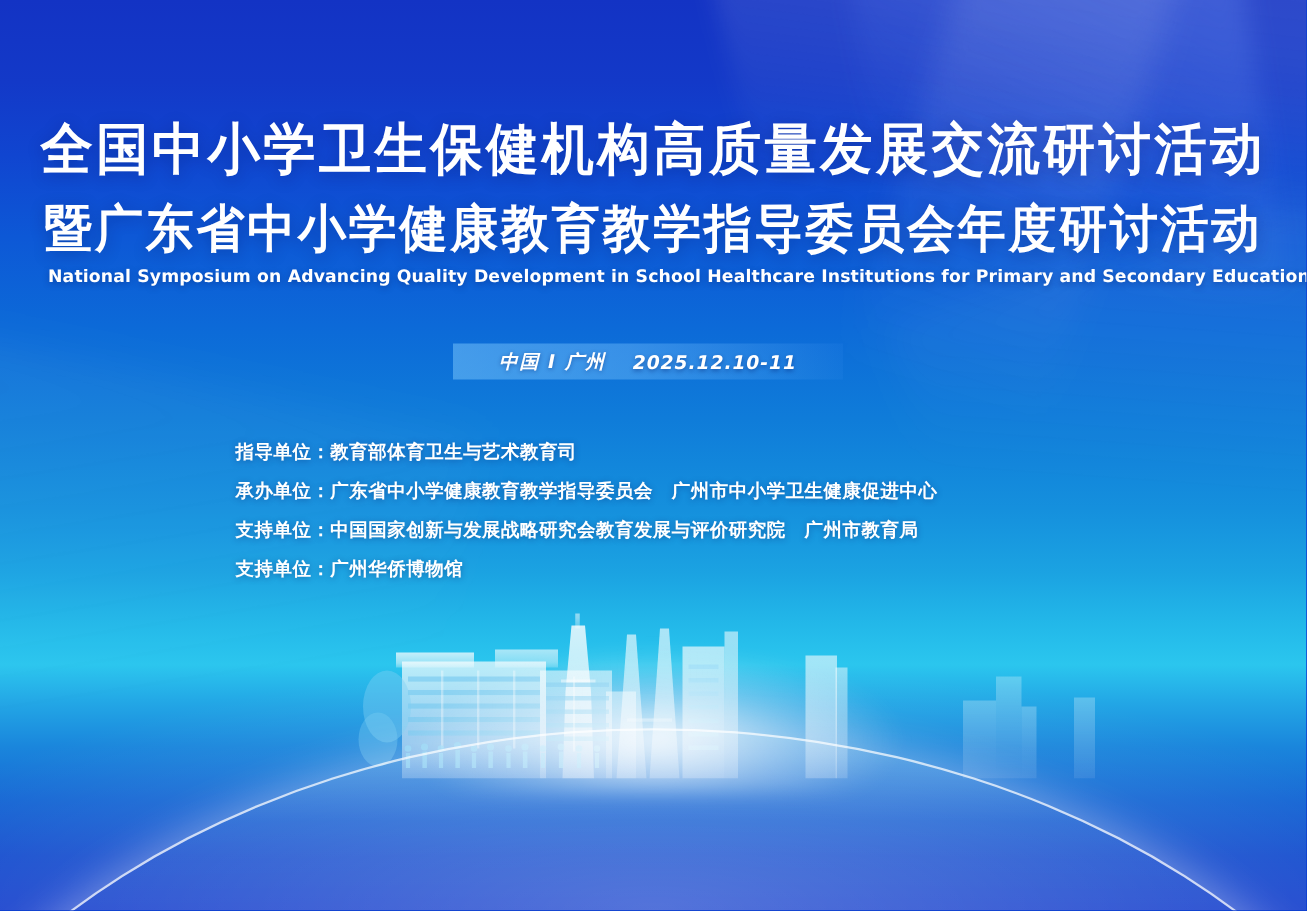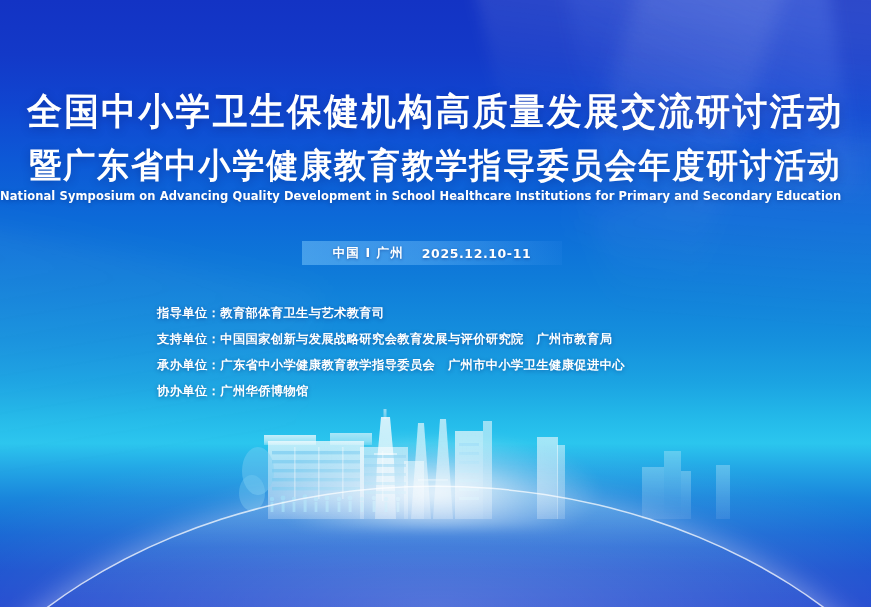--- a/index.html
+++ b/index.html
@@ -74,48 +74,50 @@
     transform:translateX(-50%);
     background:radial-gradient(55% 70% at 50% 70%, rgba(255,255,255,.85), rgba(255,255,255,.30) 42%, rgba(255,255,255,0) 72%);
     filter:blur(6px); pointer-events:none;
   }
 
   
   .skyline{ position:absolute; left:0; bottom:88px; width:871px; height:110px; pointer-events:none; }
   .skyline svg{ display:block; }
 
   
-  .content{ position:absolute; inset:0;margin-top:12px; }
+  .content{ position:absolute; inset:0; }
 
   .title-1, .title-2{
     position:absolute; left:0; right:0; text-align:center; color:#ffffff;
     font-weight:bold; letter-spacing:2.5px; white-space:nowrap;
     font-family:"DejaVu Sans","Liberation Sans",sans-serif;
     transform:scaleX(.94); text-shadow:0 2px 10px rgba(0,20,90,.30);
   }
   .title-1{ top:78px; font-size:37px; line-height:44px; }
   .title-2{ top:132px; font-size:34px; line-height:42px; letter-spacing:2px; }
 
   .subtitle{
     position:absolute; top:176px; left:0; right:0; text-align:left;
     color:#ffffff; font-size:11.5px; line-height:16px; font-weight:bold;
     letter-spacing:.1px; white-space:nowrap;
     font-family:"DejaVu Sans","Liberation Sans",sans-serif;
     text-shadow:0 1px 4px rgba(0,20,90,.35);
+    padding-left:32px;
   }
 
   .date-badge{
     position:absolute; top:229px; left:302px; width:260px; height:24px;
     background:linear-gradient(90deg, rgba(130,205,255,.48) 0%, rgba(120,195,255,.40) 45%, rgba(70,150,245,.10) 100%);
     display:flex; align-items:center; justify-content:center; gap:18px;
   }
   .date-badge span{
     color:#ffffff; font-size:12.5px; font-weight:bold; letter-spacing:1.1px; white-space:nowrap;
     font-family:"DejaVu Sans","Liberation Sans",sans-serif;
     text-shadow:0 1px 3px rgba(0,30,110,.45);
+    font-style:italic;
   }
   .date-badge .date-num{ letter-spacing:.6px; }
 
   .orgs{ position:absolute; top:288px; left:157px; }
   .org-row{
     color:#ffffff; font-size:12.3px; line-height:26px; font-weight:bold;
     white-space:nowrap; letter-spacing:.35px;
     font-family:Liberation Sans, sans-serif;
     text-shadow:0 1px 4px rgba(0,25,100,.40);
   }
@@ -262,19 +264,19 @@
       <div>National Symposium on Advancing Quality Development in School Healthcare Institutions for Primary and Secondary Education</div>
     </div>
 
     <div class="date-badge">
       <span class="loc">中国 I 广州</span>
       <span class="date-num">2025.12.10-11</span>
     </div>
 
     <div class="orgs">
       <div class="org-row">指导单位：教育部体育卫生与艺术教育司</div>
+      <div class="org-row">承办单位：广东省中小学健康教育教学指导委员会　广州市中小学卫生健康促进中心</div>
       <div class="org-row">支持单位：中国国家创新与发展战略研究会教育发展与评价研究院　广州市教育局</div>
-      <div class="org-row">承办单位：广东省中小学健康教育教学指导委员会　广州市中小学卫生健康促进中心</div>
-      <div class="org-row">协办单位：广州华侨博物馆</div>
+      <div class="org-row">支持单位：广州华侨博物馆</div>
     </div>
 
   </div>
 </div>
 
 </body></html>

